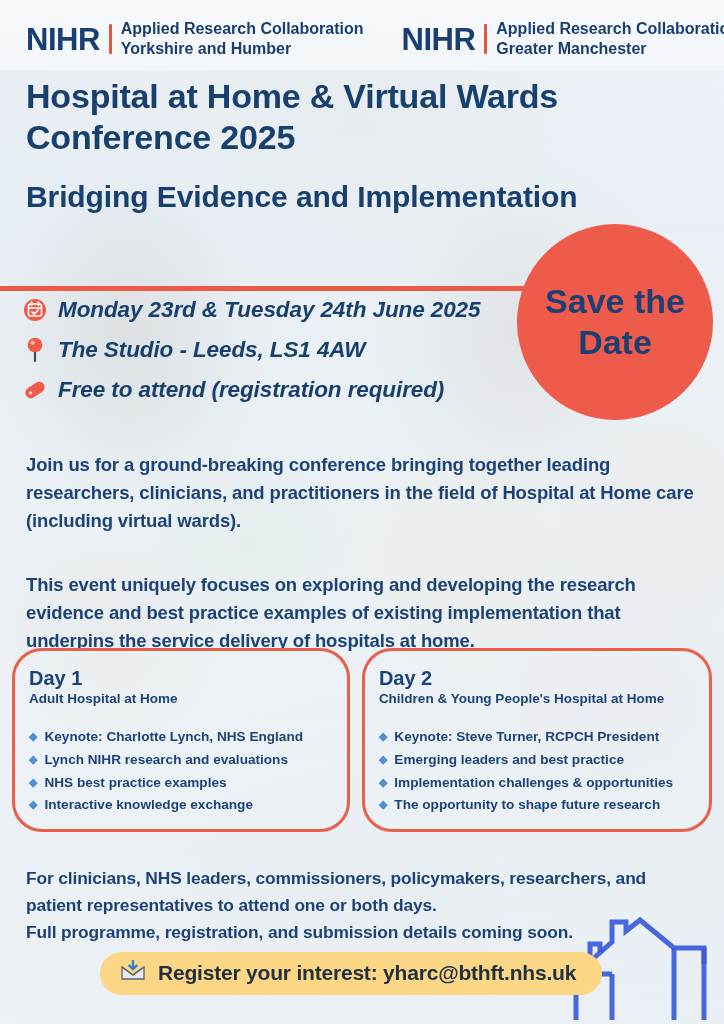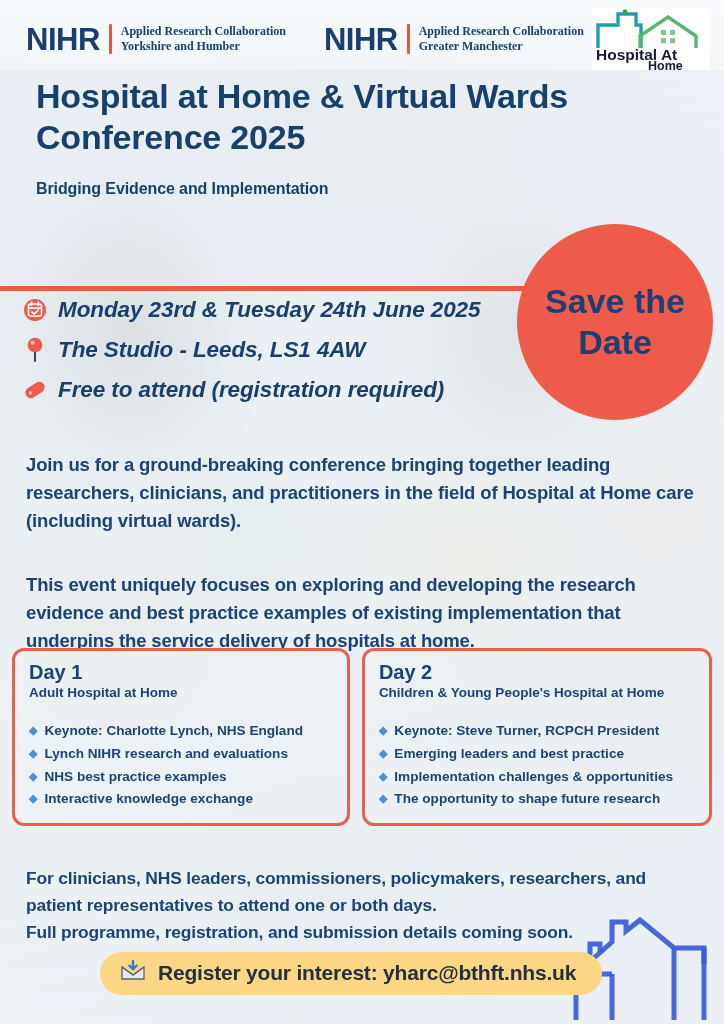--- a/index.html
+++ b/index.html
@@ -77,52 +77,51 @@
     color: #193E72;
     line-height: 1;
   }
   .nihr-bar {
     width: 3px;
     height: 30px;
     background: #E2573F;
     border-radius: 1px;
   }
   .nihr-sub {
-    font-size: 12px;
+    font-size: 16px;
     font-weight: bold;
     color: #193E72;
     line-height: 1.22;
     white-space: nowrap;
-    font-family: Liberation Serif, serif;
   }
 
   .hah-logo {
     margin-left: auto;
     width: 118px;
     height: 62px;
     background: #ffffff;
     position: relative;
     overflow: hidden;
   }
   .hah-logo svg { display: block; }
 
   
-  .title-block { position: absolute; top: 76px; left: 36px; right: 30px; }
+  .title-block { position: absolute; top: 76px; left: 26px; right: 30px; }
   .main-title {
     font-size: 34px;
     font-weight: bold;
     color: #17406F;
     line-height: 1.20;
     letter-spacing: -0.2px;
     margin: 0;
     max-width: 560px;
   }
   .subtitle {
     margin: 22px 0 0 0;
-    font-size: 16px;
+    font-size: 30px;
     font-weight: bold;
     color: #17406F;
     letter-spacing: -0.1px;
   }
 
   
   .save-circle {
     position: absolute;
     top: 224px;
     left: 517px;
@@ -198,22 +197,22 @@
     position: absolute;
     top: 648px;
     left: 12px;
     right: 12px;
     display: flex;
     gap: 12px;
   }
   .day-box {
     flex: 1;
     border: 3px solid #E8604C;
-    border-radius: 12px;
-    padding: 10px 12px 12px 14px;
+    border-radius: 30px;
+    padding: 16px 12px 12px 14px;
     box-sizing: border-box;
     background: rgba(236,242,246,0.34);
   }
   .day-box.day2 { flex: 1.04; }
   .day-title {
     font-size: 20px;
     font-weight: bold;
     color: #1B4378;
     margin-bottom: 1px;
   }

